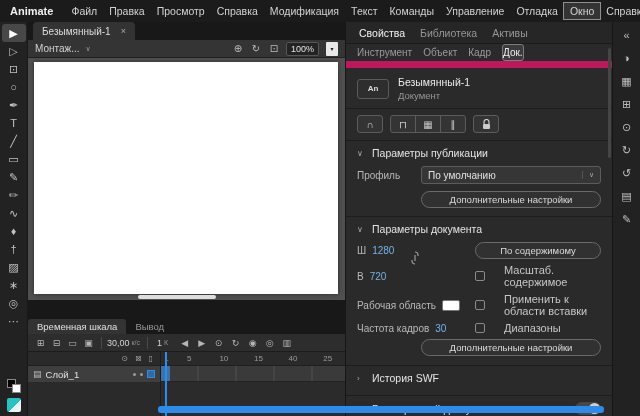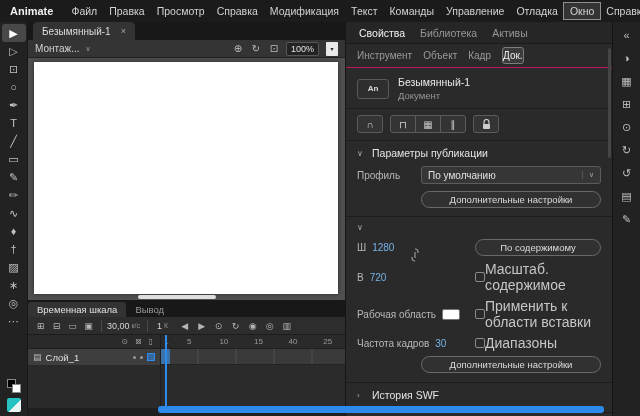--- a/index.html
+++ b/index.html
@@ -37,21 +37,21 @@
   .st-icon { width:16px; text-align:center; color:#bdbdbd; font-size:10px; }
   .zoom-box { display:flex; align-items:center; height:14px; background:#232323; border:1px solid #565656; border-radius:2px; padding:0 4px; font-size:9px; color:#e2e2e2; }
   .zoom-arrow { width:12px; height:14px; margin-left:3px; background:#e9e9e9; color:#222; display:grid; place-items:center; font-size:6px; border-radius:1px; }
 
   .stage-area { position:absolute; top:36px; left:0; right:0; height:242px; background:#505050; }
   .stage { position:absolute; left:6px; top:4px; right:7px; bottom:6px; background:#fff; box-shadow:0 0 5px rgba(0,0,0,.45); }
   .h-thumb { position:absolute; bottom:1px; left:110px; width:78px; height:4px; background:#dedede; border-radius:2px; }
 
   
   .timeline { position:absolute; left:0; right:0; top:278px; bottom:0; background:#262626; border-top:1px solid #181818; }
-  .tl-tabs { height:16px; background:#181818; display:flex; align-items:flex-end; }
+  .tl-tabs { height:33px; background:#181818; display:flex; align-items:flex-end; }
   .tl-tab { padding:2px 9px; font-size:9.5px; color:#999; }
   .tl-tab.active { background:#333; color:#e0e0e0; border-radius:3px 3px 0 0; }
   .tl-toolbar { height:18px; background:#2d2d2d; border-bottom:1px solid #1c1c1c; display:flex; align-items:center; padding:0 5px; gap:1px; }
   .tl-btn { width:15px; text-align:center; color:#b5b5b5; font-size:9px; }
   .tl-sep { width:1px; height:12px; background:#4a4a4a; margin:0 4px; }
   .tl-fps { font-size:9px; color:#d5d5d5; }
   .tl-unit { font-size:7px; color:#8e8e8e; margin:0 2px 0 1px; }
   .tl-frame-ind { font-size:9px; color:#d5d5d5; margin-left:4px; }
   .tl-right-icons { display:flex; margin-left:6px; gap:2px; }
   .tl-body { position:relative; height:calc(100% - 34px); }
@@ -68,21 +68,21 @@
   .frame-ruler span:first-child { width:12px; }
   .layer-frames { position:relative; height:16px; background:repeating-linear-gradient(90deg,#3a3a3a 0 36px,#454545 36px 38px); border-bottom:1px solid #232323; }
   .keyframe-cell { position:absolute; left:0; top:0; width:9px; height:100%; background:rgba(61,124,188,.85); }
   .playhead { position:absolute; left:4px; top:0; bottom:0; width:2px; background:var(--accent); z-index:3; }
   .tl-scroll { position:absolute; left:0; right:0; bottom:0; height:8px; background:#1f1f1f; }
 
   
   .props { position:absolute; left:345px; top:22px; width:267px; bottom:0; background:#2a2a2a; border-left:1px solid #161616; }
   .props-tabs { height:22px; display:flex; align-items:center; gap:15px; padding:0 13px; background:#262626; border-bottom:1px solid #1a1a1a; font-size:10.5px; color:#969696; }
   .props-tab.active { color:#f2f2f2; }
-  .props-subtabs { height:24px; display:flex; align-items:center; gap:11px; padding:0 11px; font-size:10px; color:#9a9a9a; border-bottom:1px solid #be185d; }
+  .props-subtabs { height:24px; display:flex; align-items:center; gap:11px; padding:0 11px; font-size:10px; color:#9a9a9a; border-bottom:7px solid #be185d; }
   .subtab.active { border:1px solid #7d7d7d; border-radius:3px; padding:2px 0; background:#3b3b3b; color:#efefef; }
   .doc-info { display:flex; align-items:center; gap:9px; padding:8px 11px 7px; }
   .doc-badge { width:32px; height:20px; border:1px solid #5a5a5a; border-radius:3px; background:#2e2e2e; color:#dcdcdc; font-size:8px; font-weight:bold; display:grid; place-items:center; }
   .doc-name { font-size:10.5px; color:#e9e9e9; }
   .doc-type { font-size:9.5px; color:#979797; margin-top:2px; }
   .snap-row { display:flex; align-items:center; gap:7px; padding:6px 11px 7px; border-top:1px solid #1d1d1d; }
   .snap-btn { width:26px; height:18px; border:1px solid #5c5c5c; border-radius:3px; background:#343434; color:#cdcdcd; display:grid; place-items:center; font-size:10px; }
   .snap-group { display:flex; }
   .snap-group .snap-btn { border-radius:0; margin-left:-1px; }
   .snap-group .snap-btn:first-child { border-radius:3px 0 0 3px; margin-left:0; }
@@ -94,21 +94,21 @@
   .lab { color:#b9b9b9; font-size:10px; }
   .pub-row .lab { width:56px; }
   .select { flex:1; display:flex; align-items:center; height:18px; background:#363636; border:1px solid #5c5c5c; border-radius:3px; padding:0 6px; font-size:10px; color:#e2e2e2; }
   .select .sel-arrow { margin-left:auto; font-size:7px; color:#a8a8a8; border-left:1px solid #555; padding-left:6px; }
   .btn-row { display:flex; padding:4px 11px 2px 75px; }
   .pill-btn { flex:1; height:17px; border:1px solid #6a6a6a; border-radius:9px; background:#313131; color:#dcdcdc; font-size:9.5px; display:grid; place-items:center; }
   .ds-grid { display:grid; grid-template-columns:118px 1fr; row-gap:5px; align-items:center; padding:2px 11px 3px; }
   .ds-left { display:flex; align-items:center; gap:6px; }
   .val { color:#76b2e8; font-size:10px; }
   .chain { margin-left:10px; transform:translateY(7px); }
-  .chk { display:flex; align-items:center; gap:0; font-size:14px; color:#c6c6c6; }
+  .chk { display:flex; align-items:center; gap:19px; font-size:11px; color:#c6c6c6; }
   .box { width:10px; height:10px; border:1px solid #8a8a8a; border-radius:2px; background:transparent; flex:none; }
   .stage-swatch { width:18px; height:11px; background:#fff; border:1px solid #777; border-radius:2px; }
   .ds-more { grid-column:1 / 3; margin-left:64px; }
   .access-head { border-top:1px solid #1d1d1d; }
   .toggle { margin-left:auto; width:26px; height:13px; border-radius:7px; background:#474747; position:relative; }
   .toggle .knob { position:absolute; right:1px; top:1px; width:11px; height:11px; border-radius:50%; background:#cfcfcf; }
   .props-scrollbar { position:absolute; right:1px; top:26px; width:3px; height:110px; background:#454545; border-radius:2px; }
 
   
   .right-strip { position:absolute; right:0; top:22px; bottom:0; width:28px; background:#222; border-left:1px solid #161616; display:flex; flex-direction:column; align-items:center; padding-top:5px; gap:7px; }
@@ -311,20 +311,21 @@
         </span>
       </div>
       <div class="btn-row" data-name="publish-more-row">
         <span class="pill-btn" data-name="publish-more-settings-button">Дополнительные настройки</span>
       </div>
     </div>
 
     <div class="sec" data-name="document-settings-section">
       <div class="sec-head" data-name="document-settings-header">
         <span class="sec-chevron" data-name="chevron-down-icon">∨</span>
+        <span data-name="document-settings-title">Параметры документа</span>
       </div>
       <div class="ds-grid" data-name="document-settings-grid">
         <span class="ds-left" data-name="width-row">
           <span class="lab" data-name="width-label">Ш</span>
           <span class="val" data-name="width-field">1280</span>
           <svg class="chain" width="10" height="14" viewBox="0 0 10 14" data-name="link-dimensions-icon">
               <path d="M5 1 a3 3 0 0 1 3 3 v1 M5 13 a3 3 0 0 1 -3 -3 v-1 M5 4 v6" fill="none" stroke="#9a9a9a" stroke-width="1.2"></path>
             </svg>
         </span>
         <span class="pill-btn" data-name="match-contents-button">По содержимому</span>

